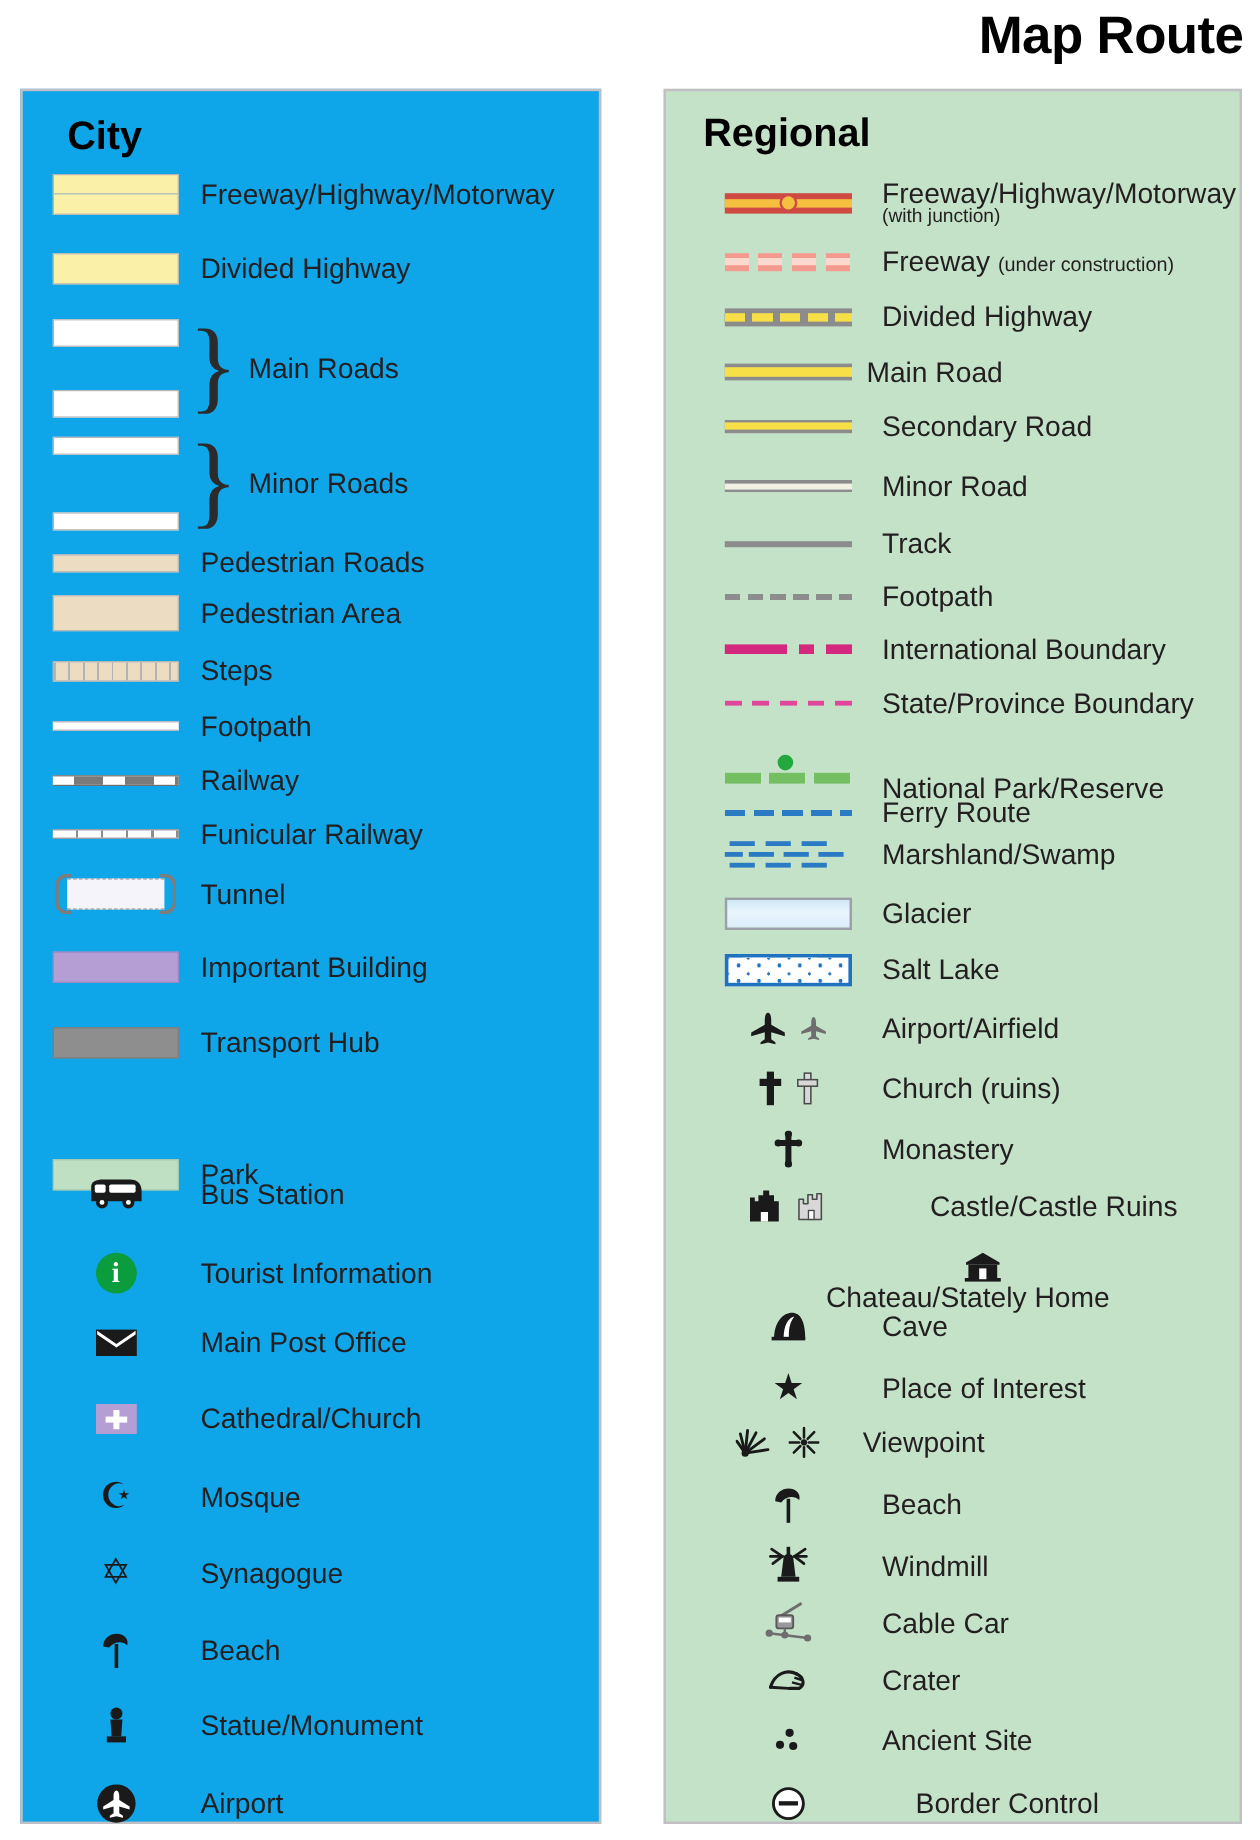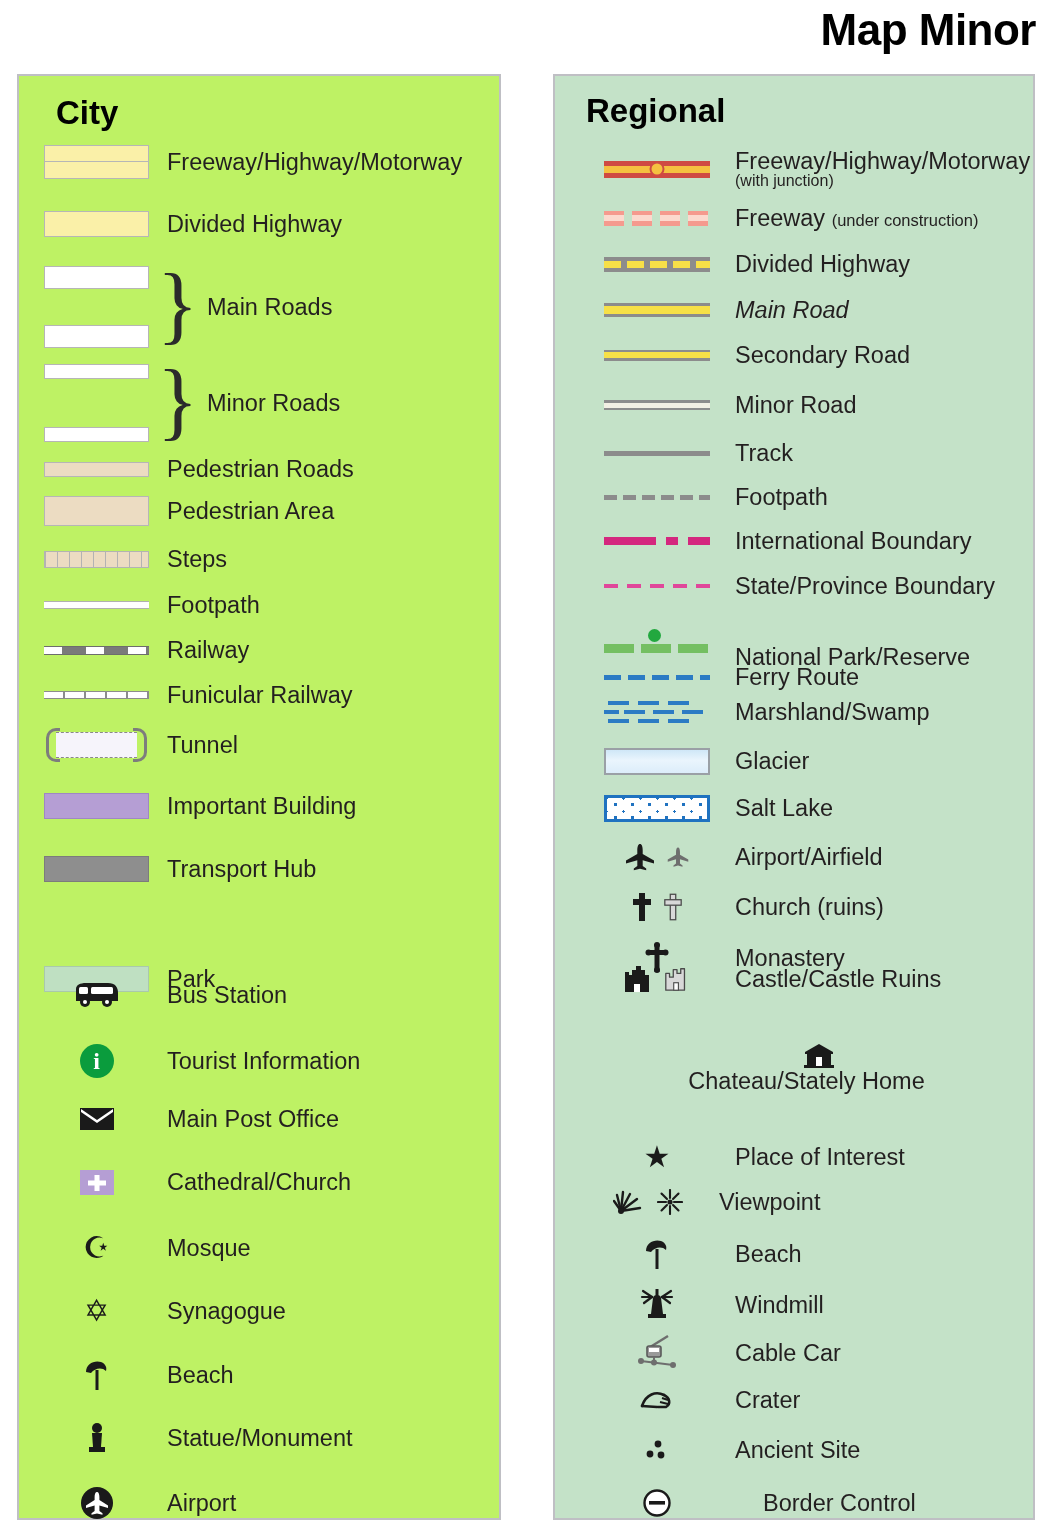--- a/index.html
+++ b/index.html
@@ -28,21 +28,21 @@
   }
   .panel {
     position: absolute;
     border: 2px solid #bfbfc4;
     top: 74px;
     height: 1446px;
   }
   #panel-city {
     left: 17px;
     width: 484px;
-    background: #bef264;
+    background: #0ea5e9;
   }
   #panel-regional {
     left: 553px;
     width: 482px;
     background: #c4e2c8;
   }
   .panel-title {
     position: absolute;
     font-size: 33px;
     font-weight: bold;
@@ -218,21 +218,21 @@
   }
 
   .reg-icons { width:106px; display:flex; align-items:center; justify-content:center; gap:10px; }
   .rglyph { font-size:28px; color:#1a1a1a; line-height:1; }
 </style>
 </head>
 <body>
 
 <div id="page">
 
-  <div id="legend-title">Map Minor</div>
+  <div id="legend-title">Map Route</div>
 
   <div class="panel" id="panel-city">
     <div class="panel-title">City</div>
 
     <div class="row" style="top:69px;">
       <div class="sym-cell" style="margin-left:25px;">
         <div class="city-sym">
           <div class="bar bar-fw"></div>
           <div class="bar bar-fw" style="border-top:none;"></div>
         </div>
@@ -499,21 +499,21 @@
     </div>
 
     <div class="row" style="top:222px;">
       <div class="sym-cell" style="margin-left:49px;">
         <div class="reg-sym">
             <div class="r-main">
               <div class="mid"></div>
             </div>
           </div>
       </div>
-      <div class="label" style="margin-left:25px;font-style:italic;">Main Road</div>
+      <div class="label" style="margin-left:12px;">Main Road</div>
     </div>
 
     <div class="row" style="top:267px;">
       <div class="sym-cell" style="margin-left:49px;">
         <div class="reg-sym">
             <div class="r-secondary">
               <div class="mid"></div>
             </div>
           </div>
       </div>
@@ -659,21 +659,21 @@
           <rect x="3" y="8" width="18" height="5" fill="#1a1a1a"></rect>
           <circle cx="3.5" cy="10.5" r="3" fill="#1a1a1a"></circle>
           <circle cx="20.5" cy="10.5" r="3" fill="#1a1a1a"></circle>
           <circle cx="12" cy="3" r="3" fill="#1a1a1a"></circle>
           <circle cx="12" cy="28" r="3" fill="#1a1a1a"></circle>
         </svg>
       </div>
       <div class="label" style="margin-left:25px;">Monastery</div>
     </div>
 
-    <div class="row" style="top:888px;">
+    <div class="row" style="top:914px;gap:40px;">
       <div class="reg-icons" style="margin-left:49px;">
         <svg width="30" height="30" viewBox="0 0 30 30">
           <path d="M2 12 L2 8 L6 8 L6 11 L9 11 L9 6 L13 6 L13 2 L18 2 L18 6 L22 6 L22 11 L26 11 L26 28 L2 28 Z" fill="#1a1a1a"></path>
           <rect x="11" y="20" width="6" height="8" fill="#fff"></rect>
         </svg>
         <svg width="28" height="28" viewBox="0 0 30 30">
           <path d="M3 14 L3 9 L7 9 L7 13 L11 13 L11 5 L15 5 L15 9 L19 9 L19 4 L23 4 L23 27 L3 27 Z" fill="#d8d8d8" stroke="#4a4a4a" stroke-width="1.4" stroke-linejoin="round"></path>
           <rect x="11.5" y="19" width="5" height="8" fill="#fff" stroke="#4a4a4a" stroke-width="1.2"></rect>
         </svg>
       </div>
@@ -685,20 +685,30 @@
         <svg width="32" height="28" viewBox="0 0 32 28">
           <path d="M2 11 L16 3 L30 11 L30 13 L2 13 Z" fill="#1a1a1a"></path>
           <rect x="4" y="13" width="24" height="12" fill="#1a1a1a"></rect>
           <rect x="1" y="24" width="30" height="3" fill="#1a1a1a"></rect>
           <rect x="13" y="16" width="6" height="9" fill="#fff"></rect>
         </svg>
       </div>
       <div class="label" style="margin-left:25px;">Chateau/Stately Home</div>
     </div>
 
+    <div class="row" style="top:1015px;">
+      <div class="reg-icons" style="margin-left:49px;">
+        <svg width="32" height="28" viewBox="0 0 32 28">
+          <path d="M4 25 C4 10 12 3 19 3 C26 3 30 10 30 25 Z" fill="#1a1a1a"></path>
+          <path d="M12 25 C12 13 16 7 21 6 C17 11 16 17 16.5 25 Z" fill="#fff"></path>
+          <rect x="2" y="23" width="28" height="3" fill="#1a1a1a"></rect>
+        </svg>
+      </div>
+      <div class="label" style="margin-left:25px;">Cave</div>
+    </div>
 
     <div class="row" style="top:1066px;">
       <div class="reg-icons" style="margin-left:49px;">
         <span class="rglyph" style="font-size:30px;">★</span>
       </div>
       <div class="label" style="margin-left:25px;">Place of Interest</div>
     </div>
 
     <div class="row" style="top:1113px;">
       <div class="reg-icons" style="margin-left:40px; gap:14px;">

